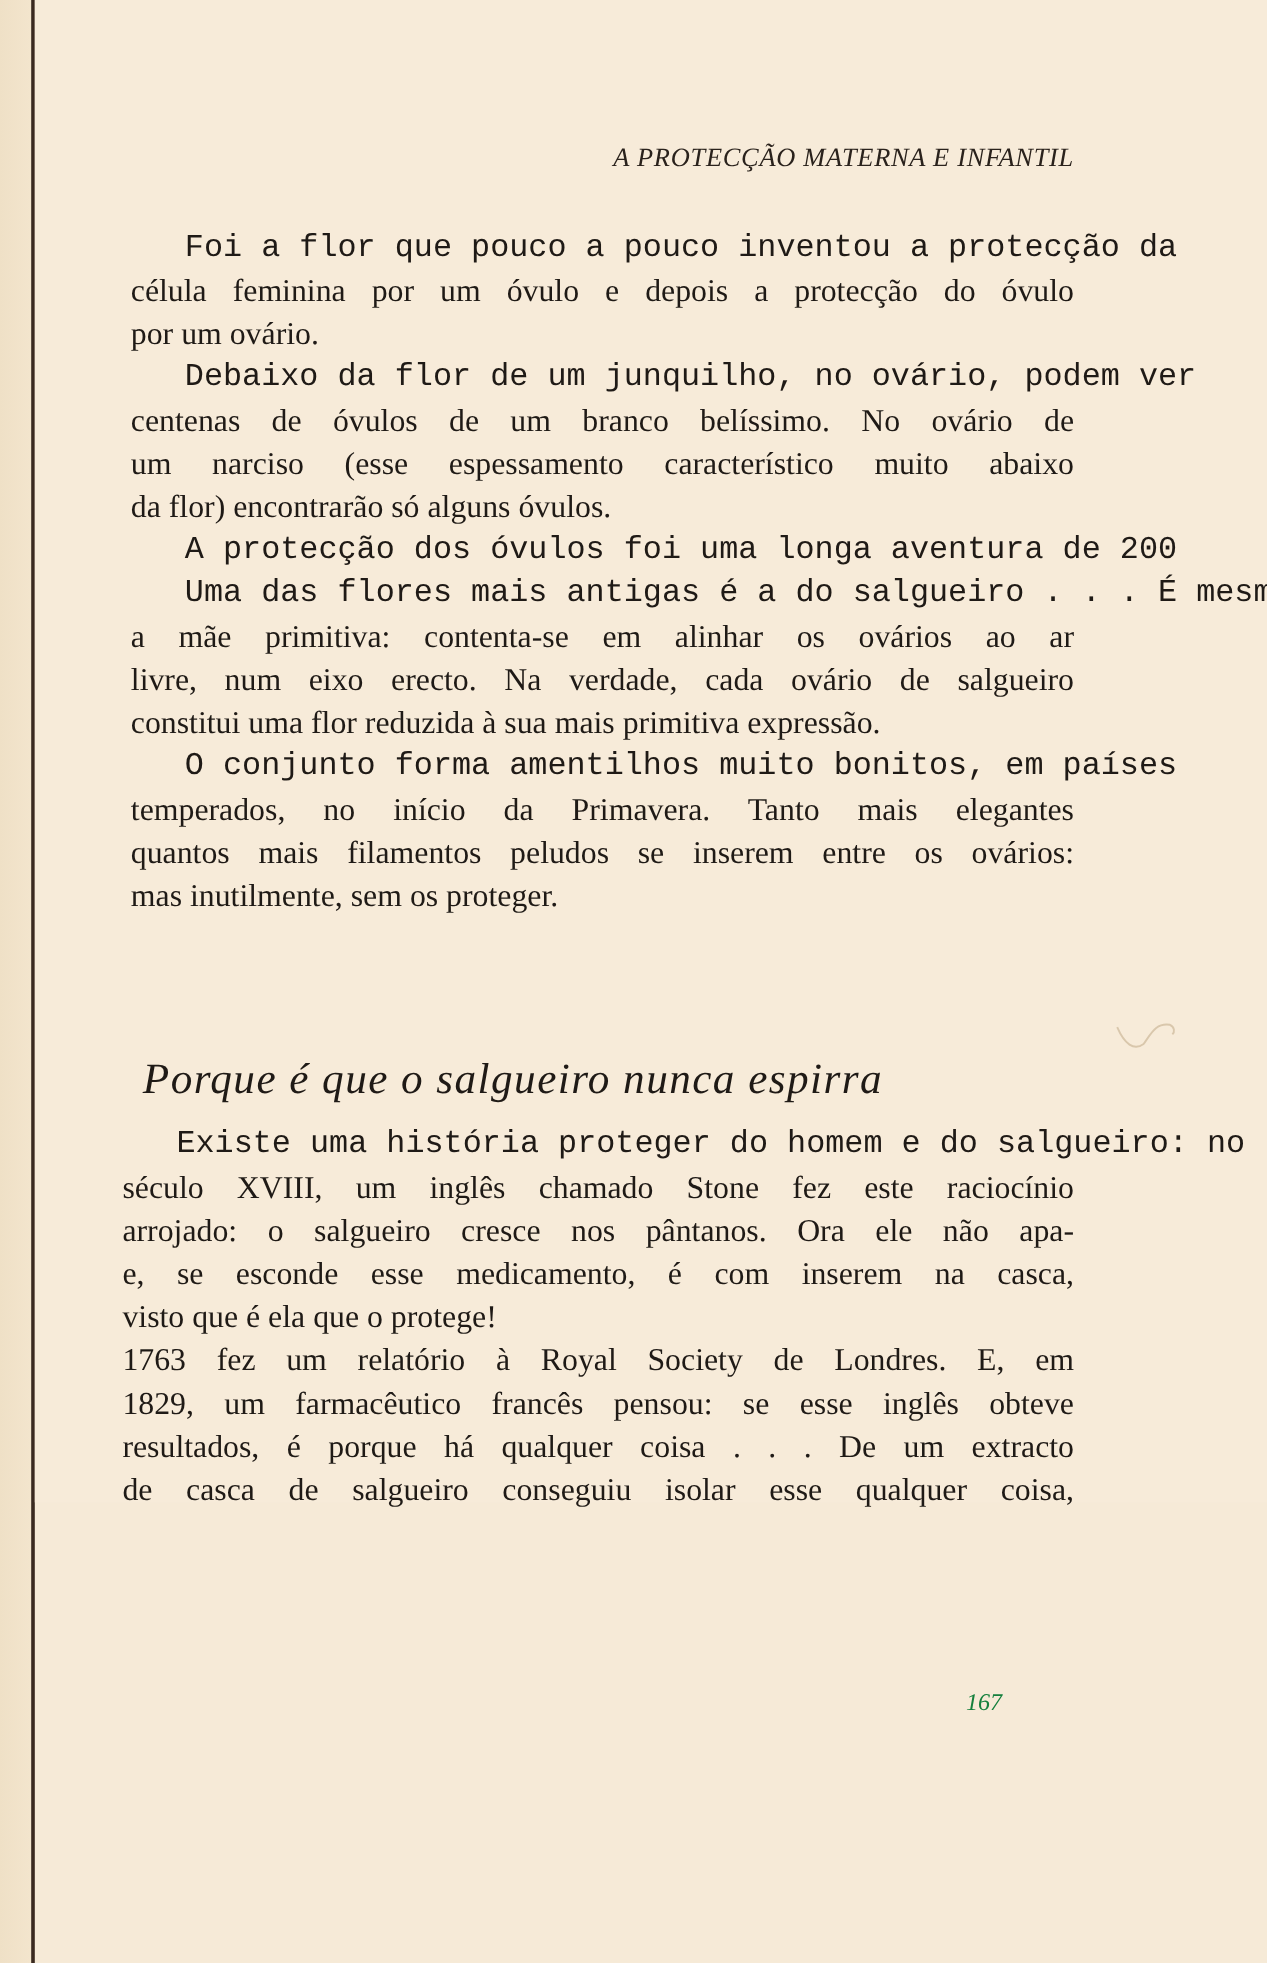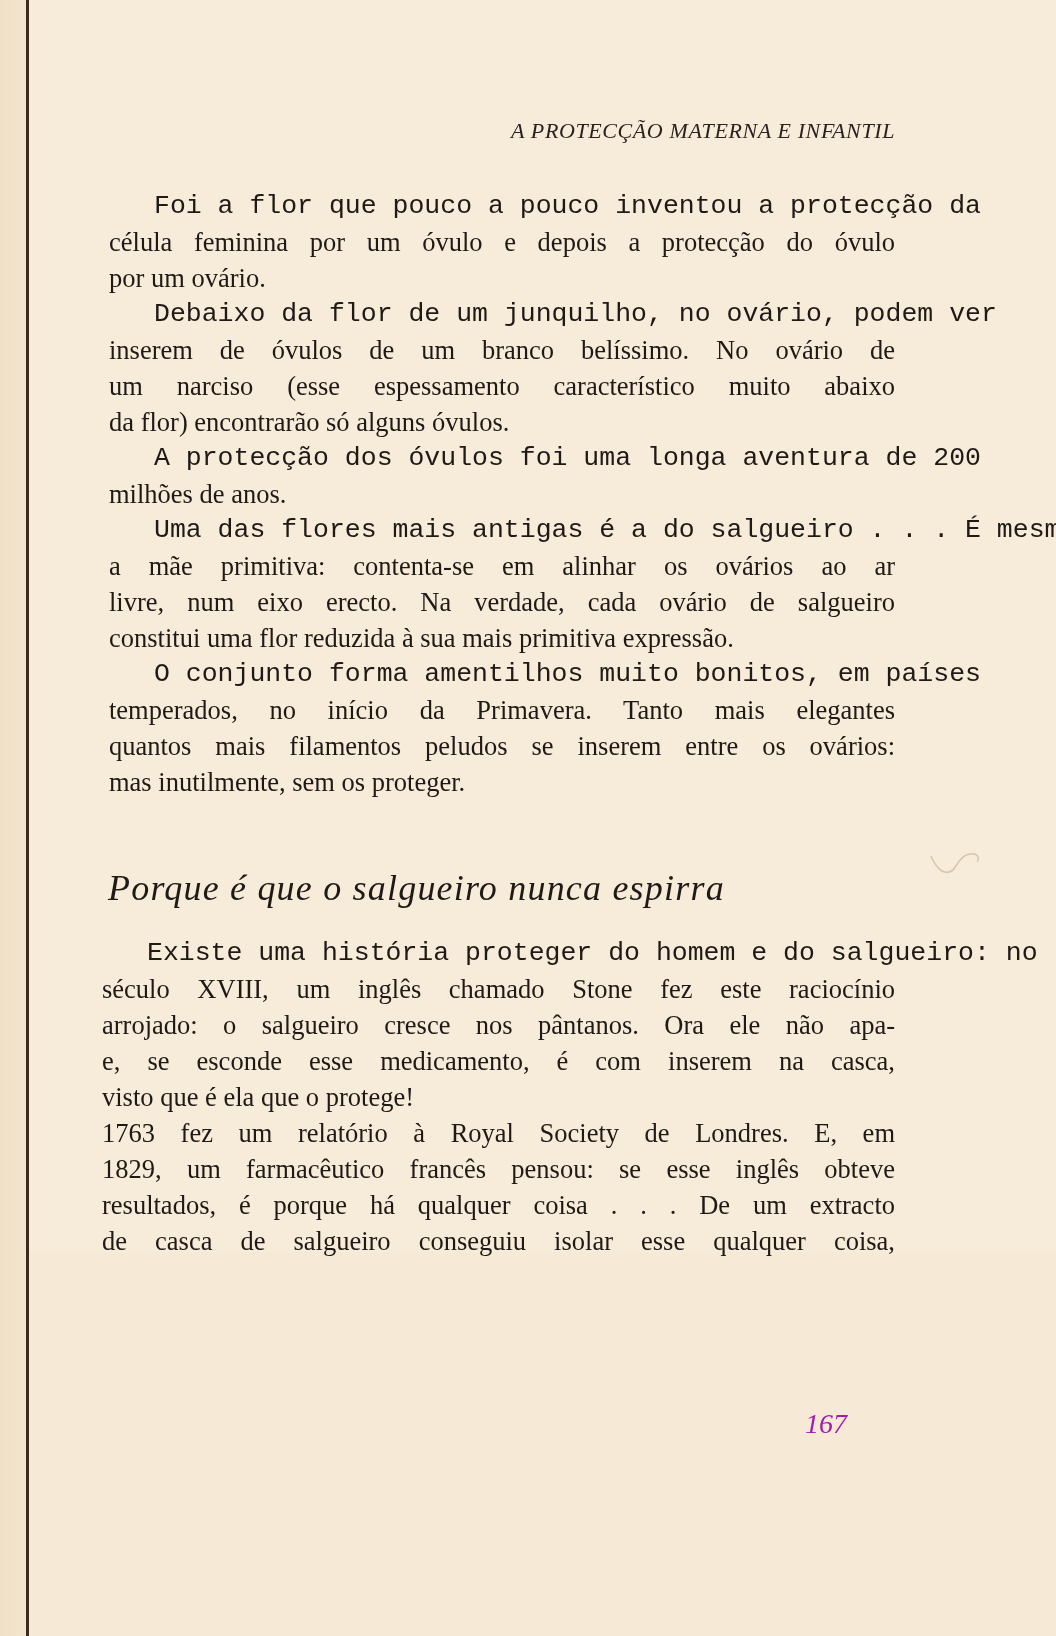--- a/index.html
+++ b/index.html
@@ -70,30 +70,30 @@
       text-align-last: left;
     }
     .section-title {
       position: absolute;
       top: 866px;
       left: 78px;
       font-style: italic;
       font-size: 36px;
       letter-spacing: 1.2px;
       color: #1f1a16;
-      margin: 1px;
+      margin: 12px;
       font-weight: normal;
     }
     .page-number {
       position: absolute;
       top: 1408px;
       left: 776px;
       font-style: italic;
-      font-size: 28px;
-      color: #a21caf;
+      font-size: 20px;
+      color: #15803d;
     }
     .stray-mark {
       position: absolute;
       left: 898px;
       top: 846px;
       width: 60px;
       height: 40px;
     }
     .indent { padding-left: 45px; font-family: Liberation Mono, monospace; }
   </style>
@@ -110,28 +110,27 @@
   <div class="body-text block-1">
 
     <div class="para-block">
       <span class="line indent">Foi a flor que pouco a pouco inventou a protecção da</span>
       <span class="line">célula feminina por um óvulo e depois a protecção do óvulo</span>
       <span class="line last">por um ovário.</span>
     </div>
 
     <div class="para-block">
       <span class="line indent">Debaixo da flor de um junquilho, no ovário, podem ver</span>
-      <span class="line">inserem de óvulos de um branco belíssimo. No ovário de</span>
+      <span class="line">centenas de óvulos de um branco belíssimo. No ovário de</span>
       <span class="line">um narciso (esse espessamento característico muito abaixo</span>
       <span class="line last">da flor) encontrarão só alguns óvulos.</span>
     </div>
 
     <div class="para-block">
       <span class="line indent">A protecção dos óvulos foi uma longa aventura de 200</span>
-      <span class="line last">milhões de anos.</span>
     </div>
 
     <div class="para-block">
       <span class="line indent">Uma das flores mais antigas é a do salgueiro . . . É mesmo</span>
       <span class="line">a mãe primitiva: contenta-se em alinhar os ovários ao ar</span>
       <span class="line">livre, num eixo erecto. Na verdade, cada ovário de salgueiro</span>
       <span class="line last">constitui uma flor reduzida à sua mais primitiva expressão.</span>
     </div>
 
     <div class="para-block">

